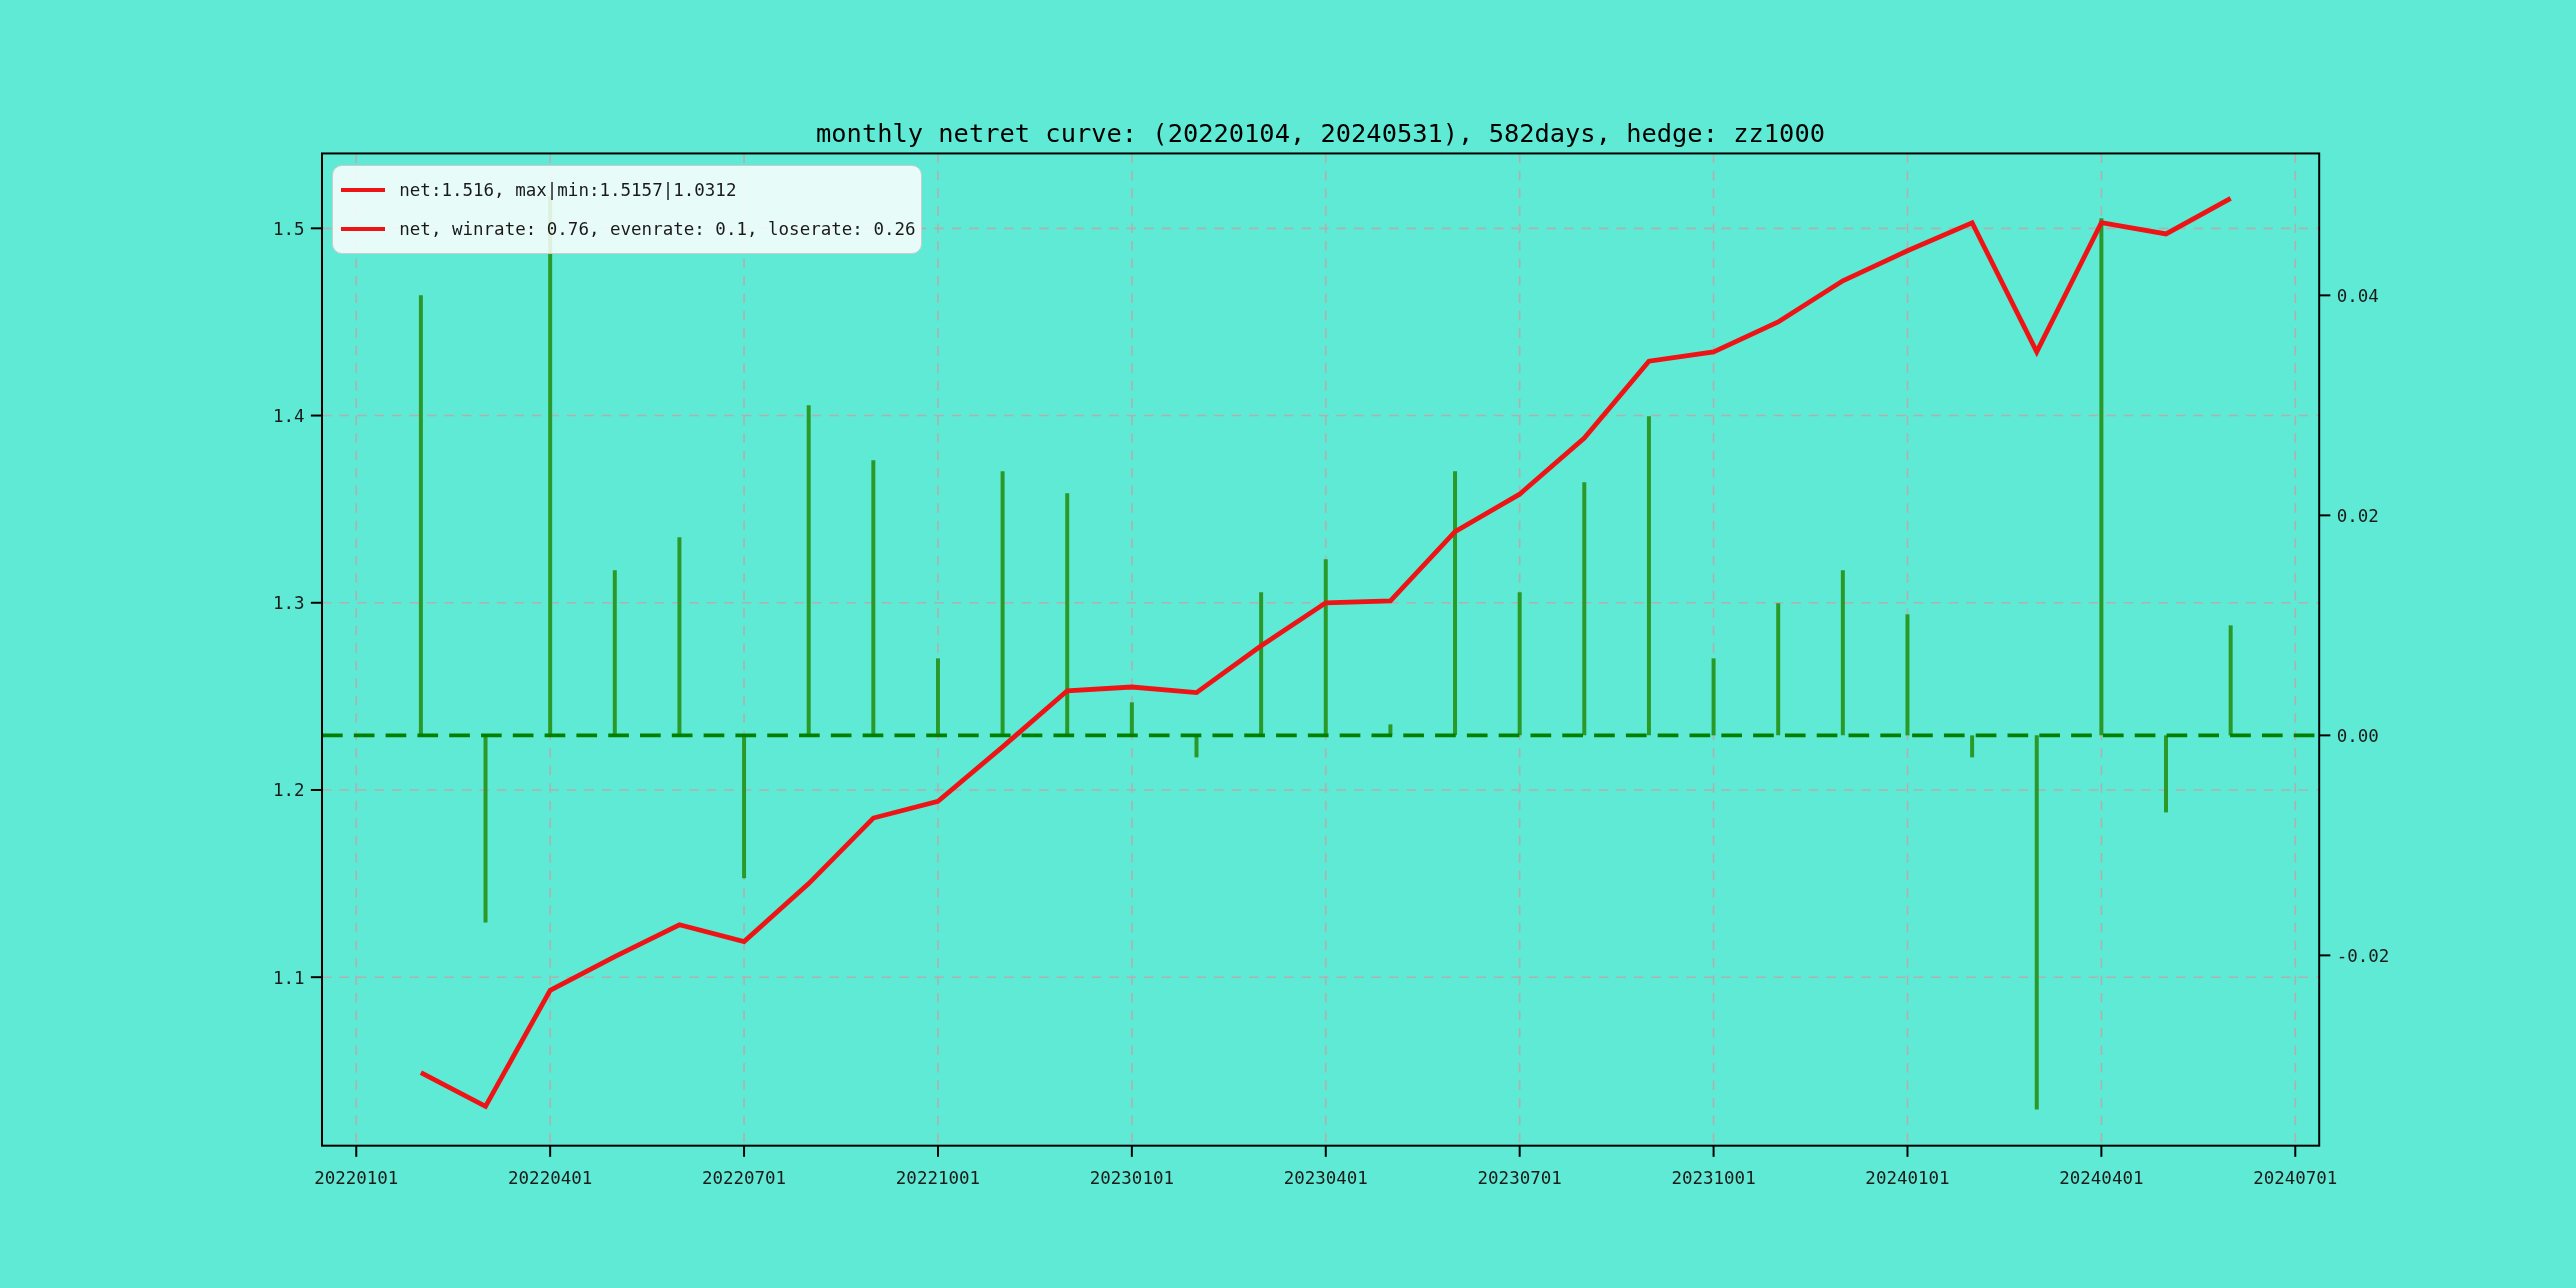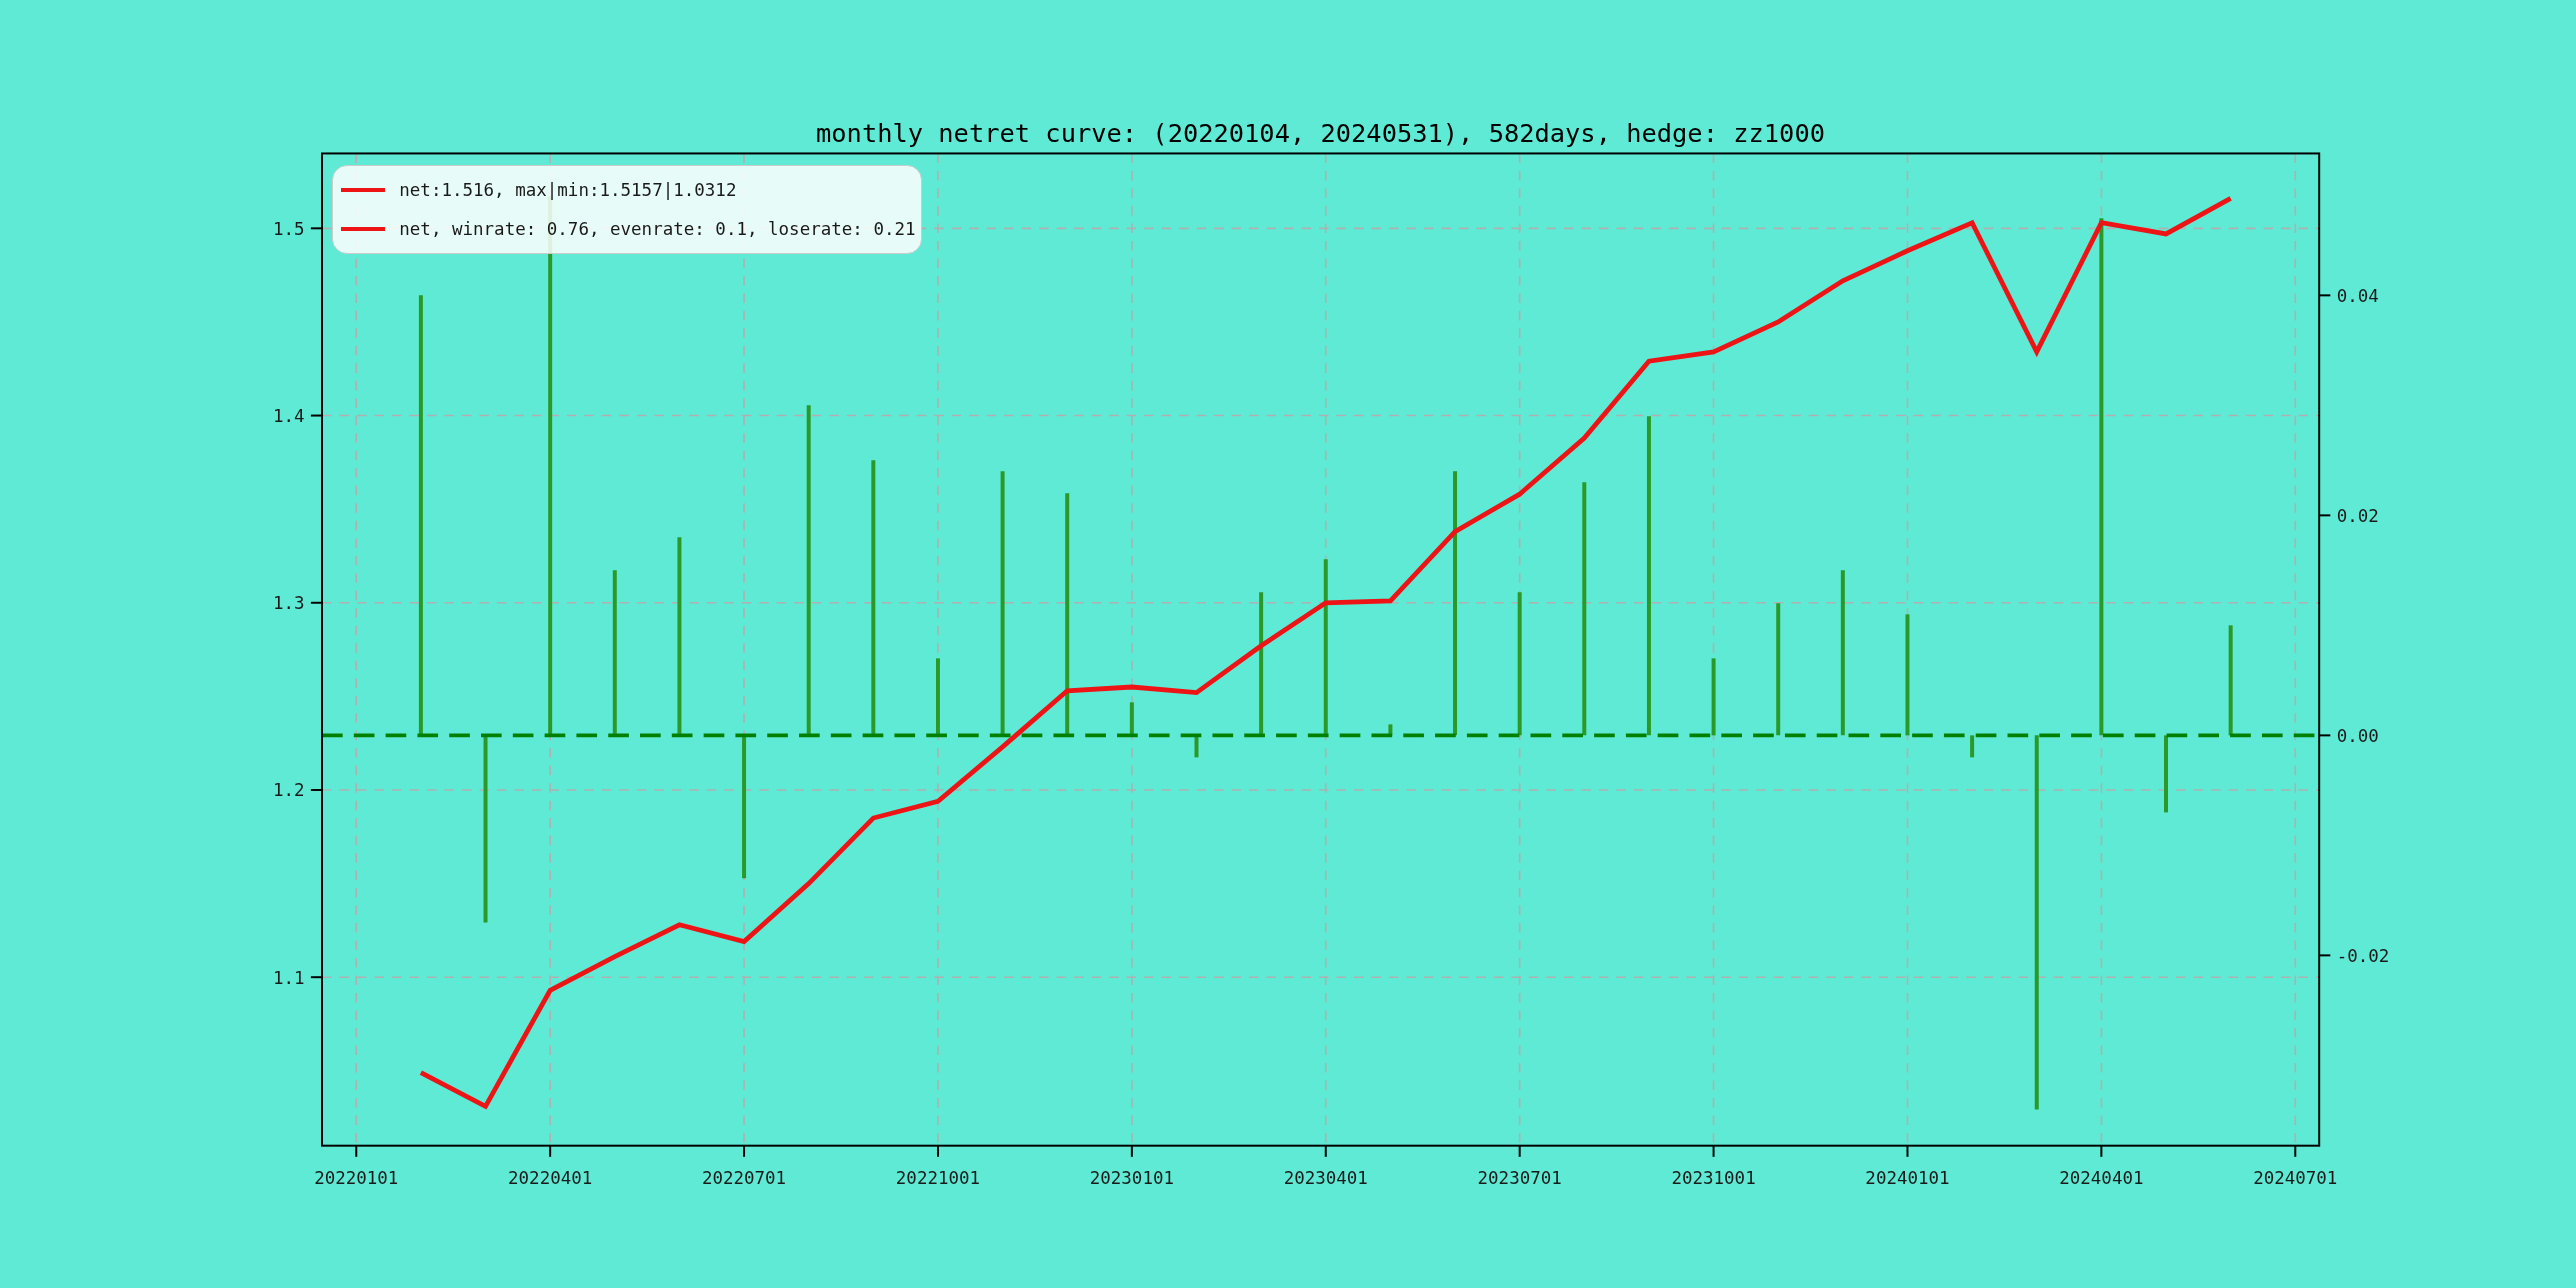--- a/index.html
+++ b/index.html
@@ -2,21 +2,21 @@
 <html style="font-size:12.7px"><head>
 <meta charset="utf-8">
 <style>
   html,body{margin:0;padding:0;background:#ffffff;}
   #figure{position:relative;width:2576px;height:1288px;background:#5eead4;overflow:hidden;
           font-family:"DejaVu Sans Mono","Liberation Mono",monospace;}
   #chart-title{position:absolute;left:322px;top:118px;width:1997px;text-align:center;
                font-size:25.4px;color:#000;white-space:pre;}
   #plot-svg{position:absolute;left:0;top:0;}
   #legend-box{position:absolute;left:332px;top:165px;width:590px;height:89px;
-              background:rgba(255,255,255,0.85);border:1.6px solid #cccccc;border-radius:15px;
+              background:rgba(255,255,255,0.85);border:1.6px solid #cccccc;border-radius:10px;
               box-sizing:border-box;display:flex;flex-direction:column;justify-content:space-around;
               padding:4.8px 0;}
   .legend-row{display:flex;align-items:center;height:25.4px;}
   .legend-swatch{width:44px;height:0;border-top:4px solid #ee1416;margin-left:8px;flex:0 0 auto;}
   .legend-label{margin-left:14.3px;font-size:17.5px;color:#1a1a1a;white-space:pre;}
 </style>
 </head>
 <body>
 
 <div id="figure">
@@ -131,17 +131,17 @@
       </g>
   </svg>
 
   <div id="legend-box">
     <div class="legend-row">
       <div class="legend-swatch"></div>
       <div class="legend-label">net:1.516, max|min:1.5157|1.0312</div>
     </div>
     <div class="legend-row">
       <div class="legend-swatch"></div>
-      <div class="legend-label">net, winrate: 0.76, evenrate: 0.1, loserate: 0.21</div>
+      <div class="legend-label">net, winrate: 0.76, evenrate: 0.1, loserate: 0.26</div>
     </div>
   </div>
 </div>
 
 
 </body></html>

